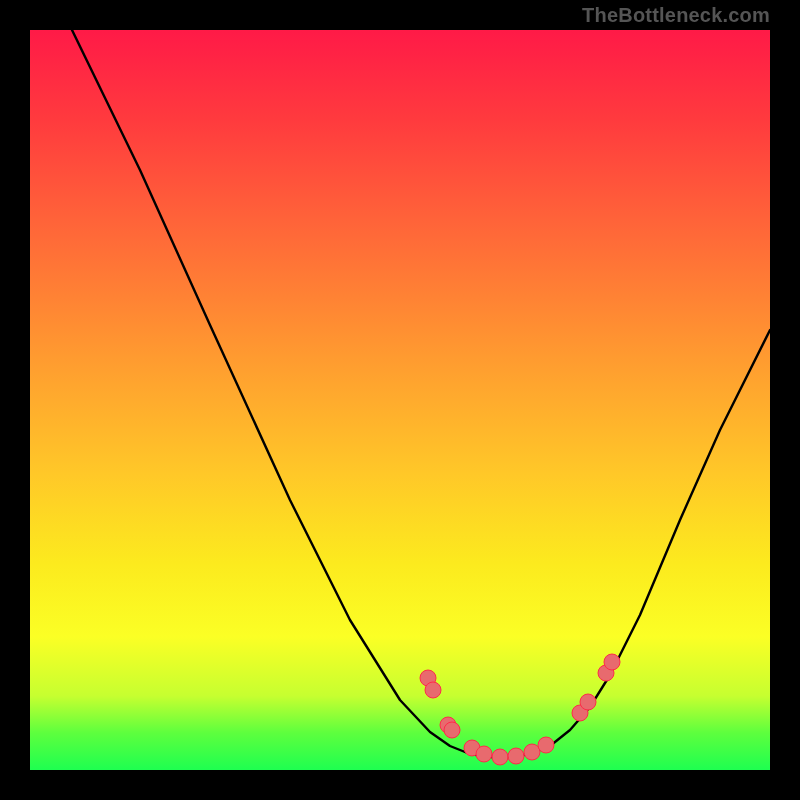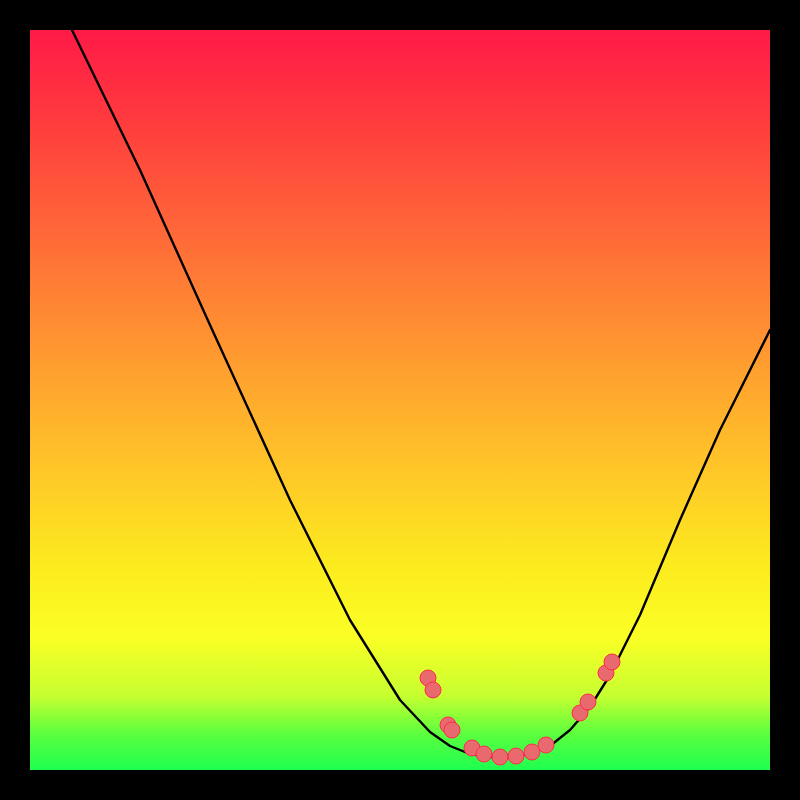--- a/index.html
+++ b/index.html
@@ -74,13 +74,14 @@
         <circle cx="486" cy="726" r="8" fill="#e86a6e" stroke="#ff2b4a" stroke-width="1"></circle>
         <circle cx="502" cy="722" r="8" fill="#e86a6e" stroke="#ff2b4a" stroke-width="1"></circle>
         <circle cx="516" cy="715" r="8" fill="#e86a6e" stroke="#ff2b4a" stroke-width="1"></circle>
         <circle cx="550" cy="683" r="8" fill="#e86a6e" stroke="#ff2b4a" stroke-width="1"></circle>
         <circle cx="558" cy="672" r="8" fill="#e86a6e" stroke="#ff2b4a" stroke-width="1"></circle>
         <circle cx="576" cy="643" r="8" fill="#e86a6e" stroke="#ff2b4a" stroke-width="1"></circle>
         <circle cx="582" cy="632" r="8" fill="#e86a6e" stroke="#ff2b4a" stroke-width="1"></circle>
       </g>
   </svg>
 
+  <div class="watermark">TheBottleneck.com</div>
 </div>
 
 </body></html>

